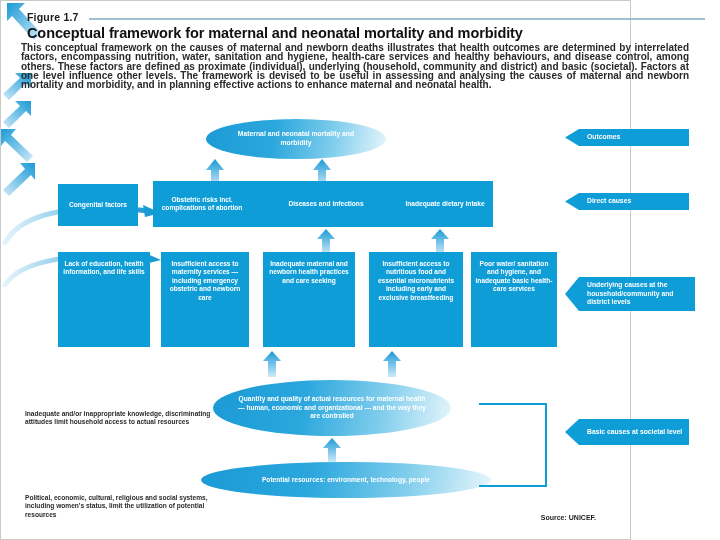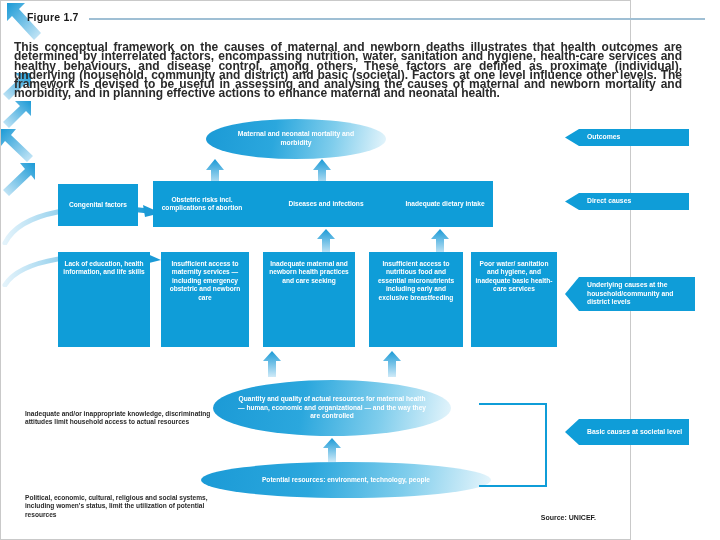--- a/index.html
+++ b/index.html
@@ -9,21 +9,21 @@
     font-family:"Liberation Sans", sans-serif;
     color:#1a1a1a;
   }
   .page{position:relative;width:631px;height:540px;box-sizing:border-box;
         border:1px solid #c9c9c9;background:#fff;}
 
   
   .fig-label{position:absolute;left:26px;top:10px;font-size:10.5px;font-weight:bold;color:#1b1b1b;letter-spacing:.2px;}
   .fig-rule{position:absolute;left:88px;top:17px;width:616px;height:2px;background:#9fbfd4;}
   .fig-title{position:absolute;left:26px;top:24px;width:660px;font-size:14.5px;font-weight:bold;color:#111;letter-spacing:-.1px;}
-  .fig-desc{position:absolute;left:13px;top:42px;width:668px;font-size:12px;line-height:9.3px;font-weight:bold;color:#2a2a2a;text-align:justify;}
+  .fig-desc{position:absolute;left:20px;top:42px;width:668px;font-size:10px;line-height:9.3px;font-weight:bold;color:#2a2a2a;text-align:justify;}
 
   
   .bx{position:absolute;background:#0f9dd8;color:#fff;font-weight:bold;
       display:flex;align-items:center;justify-content:center;text-align:center;
       font-size:6.6px;line-height:8.4px;padding:2px;box-sizing:border-box;}
   .ell{position:absolute;border-radius:50%;color:#fff;font-weight:bold;
        display:flex;align-items:center;justify-content:center;text-align:center;
        font-size:6.6px;line-height:8.6px;box-sizing:border-box;
        background:linear-gradient(100deg,#1b9ad6 0%,#2ba7dd 38%,#7fcdec 70%,#e8f6fc 100%);}
 
@@ -42,20 +42,21 @@
 
   .bracket{position:absolute;border:2.5px solid #0f9dd8;border-left:none;box-sizing:border-box;}
 </style>
 </head>
 <body>
 
 <div class="page">
 
   <div class="fig-label">Figure 1.7</div>
   <div class="fig-rule"></div>
+  <div class="fig-title">Conceptual framework for maternal and neonatal mortality and morbidity</div>
   <div class="fig-desc">This conceptual framework on the causes of maternal and newborn deaths illustrates that health outcomes are determined by interrelated factors, encompassing nutrition, water, sanitation and hygiene, health-care services and healthy behaviours, and disease control, among others. These factors are defined as proximate (individual), underlying (household, community and district) and basic (societal). Factors at one level influence other levels. The framework is devised to be useful in assessing and analysing the causes of maternal and newborn mortality and morbidity, and in planning effective actions to enhance maternal and neonatal health.</div>
 
   <div class="ell" style="left:205px;top:118px;width:180px;height:40px;font-size:6.8px;">
     <span style="width:120px;">Maternal and neonatal mortality and morbidity</span>
   </div>
 
   <div class="arr-up" style="left:205px;top:158px;">
     <svg width="18" height="28" viewBox="0 0 18 28">
       <defs>
           <linearGradient id="gu1" x1="0" y1="1" x2="0" y2="0">

